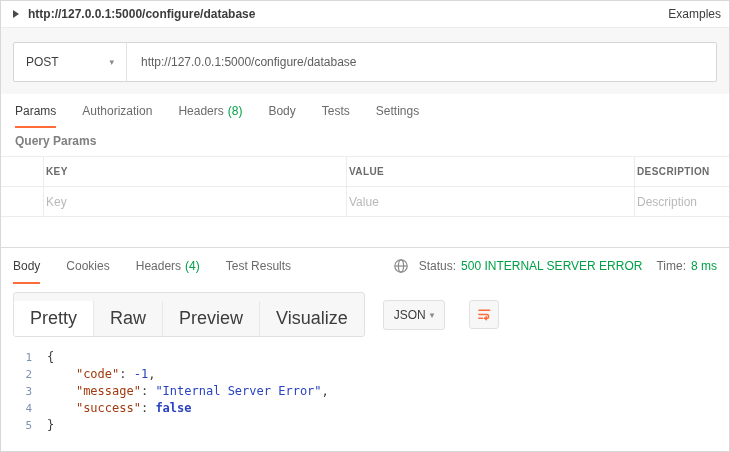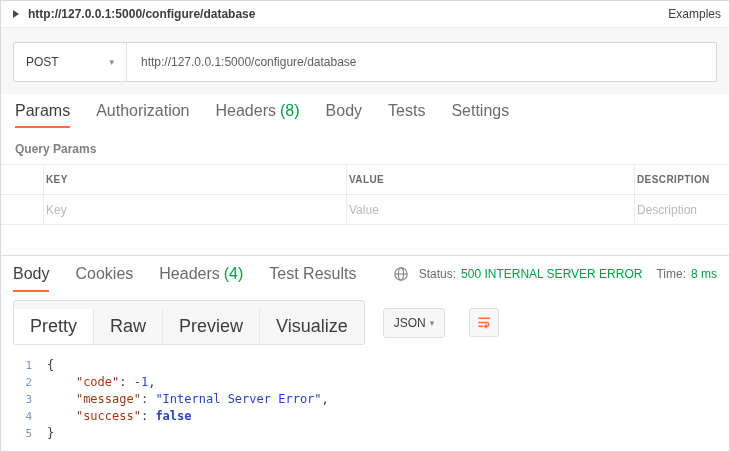--- a/index.html
+++ b/index.html
@@ -20,29 +20,29 @@
   .request-section { background:#f7f7f7; padding:14px 12px 12px; }
   .url-control { display:flex; height:40px; background:#fff; border:1px solid #d6d6d6; border-radius:2px; }
   .method-select { width:113px; display:flex; align-items:center; justify-content:space-between;
     padding:0 12px; border-right:1px solid #e2e2e2; font-size:12px; color:#3d3d3d; cursor:pointer; }
   .dd-caret { font-size:9px; color:#8a8a8a; }
   .url-input { flex:1; border:none; outline:none; background:transparent; padding:0 14px;
     font-size:12px; color:#5e5e5e; font-family:"Liberation Sans", sans-serif; }
 
   
   .tabs-row { display:flex; align-items:stretch; height:34px; padding:0 14px; }
-  .tab { display:flex; align-items:center; font-size:16px; color:#6b6b6b;
+  .tab { display:flex; align-items:center; font-size:12px; color:#6b6b6b;
     margin-right:26px; position:relative; cursor:pointer; }
   .tab.active { color:#3d3d3d; }
   .tab.active::after { content:""; position:absolute; left:0; right:0; bottom:0;
     height:2px; background:#ff6c37; }
   .count { color:#00a047; margin-left:4px; }
 
   
-  .qp-label { font-size:12px; font-weight:600; color:#808080; padding:6px 0 8px 14px;margin-top:8px; }
+  .qp-label { font-size:12px; font-weight:600; color:#808080; padding:6px 0 8px 14px; }
   .qp-table { border-top:1px solid #ececec; }
   .qp-row { display:grid; grid-template-columns:42px 303px 288px 1fr; height:30px;
     border-bottom:1px solid #ececec; align-items:stretch; }
   .qp-cell { display:flex; align-items:center; padding-left:2px; }
   .qp-cell.bordered { border-left:1px solid #ececec; }
   .qp-head .qp-cell { font-size:10px; font-weight:bold; color:#6b6b6b; letter-spacing:.4px; }
   .qp-input { border:none; outline:none; background:transparent; width:100%;
     font-size:12px; color:#3d3d3d; font-family:"Liberation Sans", sans-serif; }
   .qp-input::placeholder { color:#b9b9b9; }
 

